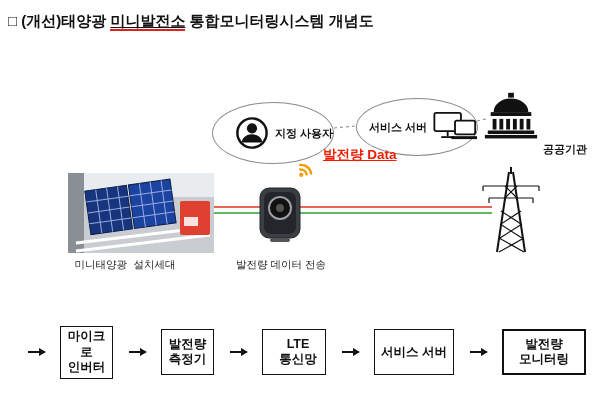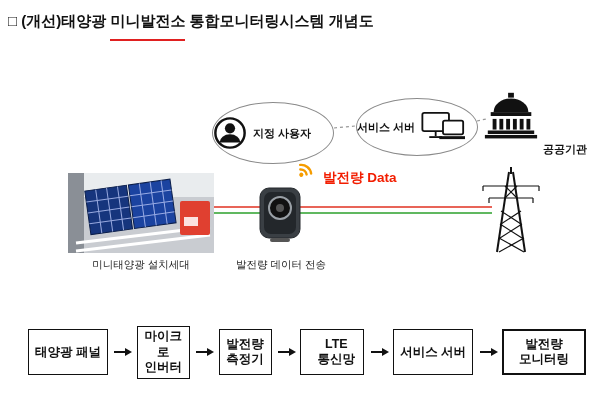--- a/index.html
+++ b/index.html
@@ -1,23 +1,23 @@
 <!DOCTYPE html>
 <html><head>
 <meta charset="utf-8">
 <style>
   html,body{margin:0;padding:0;background:#fff;}
   .stage{position:relative;width:600px;height:405px;background:#fff;overflow:hidden;
          font-family:"Liberation Sans","DejaVu Sans",sans-serif;color:#111;}
   .title{position:absolute;left:8px;top:12px;font-size:15px;font-weight:bold;white-space:nowrap;}
-  .title .u{border-bottom:2.5px solid #e02020;padding-bottom:10px;}
+  .title .u{border-bottom:2.5px solid #e02020;padding-bottom:0;text-decoration:underline;}
   svg{display:block;}
   .lines{position:absolute;left:0;top:0;z-index:1;pointer-events:none;}
   .ellipse{position:absolute;z-index:3;border:1.3px solid #8a8a8a;border-radius:50%;
-           display:flex;align-items:center;justify-content:flex-start;gap:6px;background:#fff;}
+           display:flex;align-items:center;justify-content:flex-end;gap:6px;background:#fff;}
   .ellipse .lbl{font-size:11px;font-weight:600;white-space:nowrap;}
   .caption{position:absolute;z-index:3;font-size:10.5px;color:#222;text-align:center;white-space:nowrap;}
   .gen-data{position:absolute;z-index:4;font-size:13.5px;font-weight:bold;color:#f21d00;white-space:nowrap;}
   .icon-wrap{position:absolute;z-index:2;}
   .z3{z-index:3;}
   .bldg-label{position:absolute;z-index:3;font-size:11px;font-weight:600;white-space:nowrap;margin-top:31px;}
   .flow{position:absolute;left:28px;right:14px;top:326px;display:flex;align-items:center;
         justify-content:space-between;z-index:3;}
   .fbox{border:1.4px solid #111;background:#fff;display:flex;align-items:center;justify-content:center;
         min-height:46px;font-size:12.5px;font-weight:bold;text-align:center;white-space:pre-line;
@@ -84,21 +84,21 @@
 
   <div class="icon-wrap z3 wifi" style="left:293px;top:160px;">
     <svg width="24" height="20" viewBox="0 0 24 20">
       <g fill="none" stroke="#f59c00" stroke-width="2.4" stroke-linecap="round">
         <path d="M8 12.5 a6 6 0 0 1 8 0"></path>
         <path d="M5 9 a10 10 0 0 1 14 0"></path>
       </g>
       <circle cx="12" cy="16" r="2.1" fill="#f59c00"></circle>
     </svg>
   </div>
-  <div class="gen-data" style="left:323px;top:169px;">발전량 Data</div>
+  <div class="gen-data" style="left:323px;top:146px;text-decoration:underline;">발전량 Data</div>
 
   <div class="icon-wrap" style="left:68px;top:173px;">
     <svg width="146" height="80" viewBox="0 0 146 80">
       <rect width="146" height="80" fill="#c9ccd1"></rect>
       <rect x="0" y="0" width="146" height="24" fill="#e9ecee"></rect>
       <rect x="0" y="0" width="16" height="80" fill="#8a8f96"></rect>
       <line x1="8" y1="70" x2="142" y2="54" stroke="#fff" stroke-width="3"></line>
       <line x1="8" y1="78" x2="142" y2="62" stroke="#fff" stroke-width="3"></line>
       <g transform="rotate(-8 62 38)">
         <rect x="20" y="12" width="42" height="44" fill="#16357d" stroke="#0b1e4a"></rect>
@@ -117,21 +117,21 @@
             <line x1="97" y1="12" x2="97" y2="56"></line>
           <line x1="64" y1="23" x2="106" y2="23"></line>
             <line x1="64" y1="34" x2="106" y2="34"></line>
             <line x1="64" y1="45" x2="106" y2="45"></line>
         </g>
       </g>
       <rect x="112" y="28" width="30" height="34" rx="2" fill="#e04030"></rect>
       <rect x="116" y="44" width="14" height="9" fill="#fff" opacity="0.85"></rect>
     </svg>
   </div>
-  <div class="caption" style="left:68px;top:258px;width:146px;">미니태양광 설치세대</div>
+  <div class="caption" style="left:52px;top:258px;width:146px;font-family:Liberation Mono, monospace;">미니태양광 설치세대</div>
 
   <div class="icon-wrap z3" style="left:256px;top:186px;">
     <svg width="48" height="58" viewBox="0 0 48 58">
       <rect x="4" y="2" width="40" height="50" rx="9" fill="#3a3f44" stroke="#24282c"></rect>
       <rect x="8" y="6" width="32" height="42" rx="7" fill="#23272b"></rect>
       <circle cx="24" cy="22" r="11" fill="#111" stroke="#9aa0a6" stroke-width="2"></circle>
       <circle cx="24" cy="22" r="4" fill="#555"></circle>
       <rect x="14" y="52" width="20" height="4" rx="2" fill="#555"></rect>
     </svg>
   </div>
@@ -157,21 +157,20 @@
           <line x1="46" y1="45" x2="26" y2="58"></line>
         <line x1="25" y1="58" x2="47" y2="72"></line>
           <line x1="47" y1="58" x2="25" y2="72"></line>
         <line x1="24" y1="72" x2="49" y2="86"></line>
           <line x1="49" y1="72" x2="24" y2="86"></line>
       </g>
     </svg>
   </div>
 
   <div class="flow">
-    <div class="fbox w80">태양광 패널</div>
     <div class="arrow"></div>
     <div class="fbox w76">마이크로
 인버터</div>
     <div class="arrow"></div>
     <div class="fbox w76">발전량
 측정기</div>
     <div class="arrow"></div>
     <div class="fbox w64">LTE
 통신망</div>
     <div class="arrow"></div>

